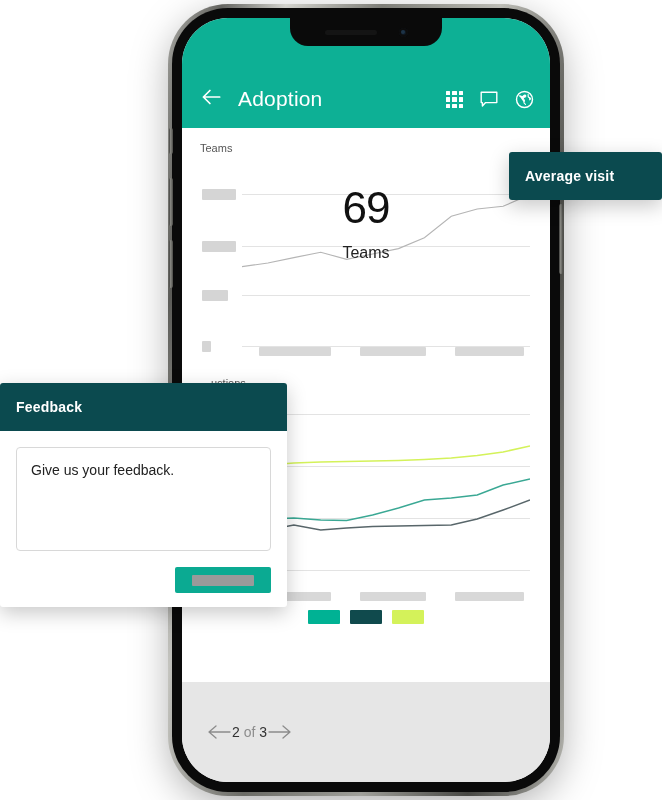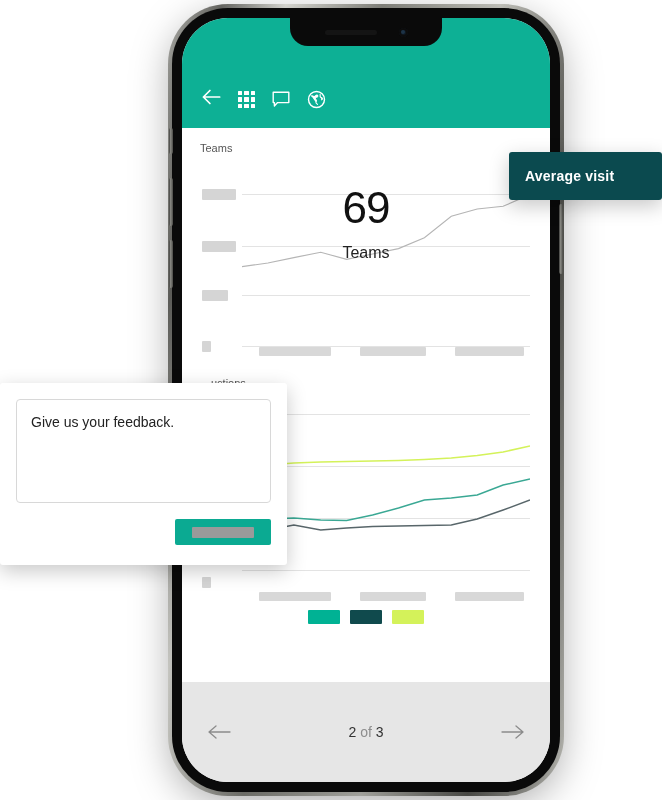--- a/index.html
+++ b/index.html
@@ -83,40 +83,40 @@
   }
   .big-metric .num{font-size:44px;line-height:44px;color:#111;font-weight:400;letter-spacing:-1px;}
   .big-metric .cap{font-size:16px;color:#222;margin-top:14px;}
 
   .legend{display:flex;justify-content:center;gap:10px;padding:6px 0 12px;}
   .legend-sw{width:32px;height:14px;border-radius:1px;}
 
   
   #pager{
     flex:none;height:100px;background:#e6e6e6;
-    display:flex;align-items:center;justify-content:space-between;
+    display:flex;align-items:center;justify-content:flex-start;
     padding:0 24px;box-sizing:border-box;
   }
   #pager .arrow{width:26px;height:20px;cursor:pointer;}
   #pager-text{font-size:14px;color:#333;}
   #pager-text .of{color:#8d8d8d;}
 
   
   .float-card{
     position:absolute;background:#fff;border-radius:3px;
     box-shadow:0 6px 20px rgba(0,0,0,.22);z-index:60;overflow:hidden;
   }
   .fc-head{background:#0B4A4F;color:#fff;font-size:14px;font-weight:600;
     padding:16px 16px;letter-spacing:.2px;}
   #card-avg{left:509px;top:152px;width:153px;}
   #card-avg .fc-body{padding:14px 0 14px;text-align:center;}
   #avg-icon{margin:2px auto 10px;display:block;}
   #avg-value{font-size:15px;color:#222;}
   #card-feedback{left:0px;top:383px;width:287px;}
-  #card-feedback .fc-body{padding:16px 16px 20px;}
+  #card-feedback .fc-body{padding:16px 16px 14px;}
   #feedback-input{
     width:100%;height:104px;box-sizing:border-box;
     border:1px solid #d8d8d8;border-radius:4px;
     padding:14px 14px;font-size:14px;color:#222;resize:none;
     font-family:"Liberation Sans", sans-serif;background:#fff;
   }
   #feedback-actions{display:flex;justify-content:flex-end;margin-top:12px;}
   #feedback-submit{
     background:#0BAA92;border:none;border-radius:2px;
     width:96px;height:26px;cursor:pointer;display:flex;
@@ -137,20 +137,21 @@
 
     <div id="notch">
       <div id="speaker"></div>
       <div id="camera"></div>
     </div>
 
     <div id="app-header">
       <svg id="back-arrow" viewBox="0 0 24 24">
         <path d="M20 12 H5 M11 6 L5 12 L11 18" fill="none" stroke="#ffffff" stroke-width="1.6" stroke-linecap="round" stroke-linejoin="round"></path>
       </svg>
+      <div id="page-title">Adoption</div>
       <div class="hdr-icons">
         <span class="hdr-ic grid-ic">
           <i></i>
             <i></i>
             <i></i>
             <i></i>
             <i></i>
             <i></i>
             <i></i>
             <i></i>
@@ -246,20 +247,21 @@
     </div>
 
   </div>
 </div>
 
 <div class="float-card" id="card-avg">
   <div class="fc-head">Average visit</div>
 </div>
 
 <div class="float-card" id="card-feedback">
+  <div class="fc-head">Feedback</div>
   <div class="fc-body">
     <textarea id="feedback-input" placeholder="Give us your feedback." style="">Give us your feedback.</textarea>
     <div id="feedback-actions">
       <button id="feedback-submit">
         <span></span>
       </button>
     </div>
   </div>
 </div>
 

